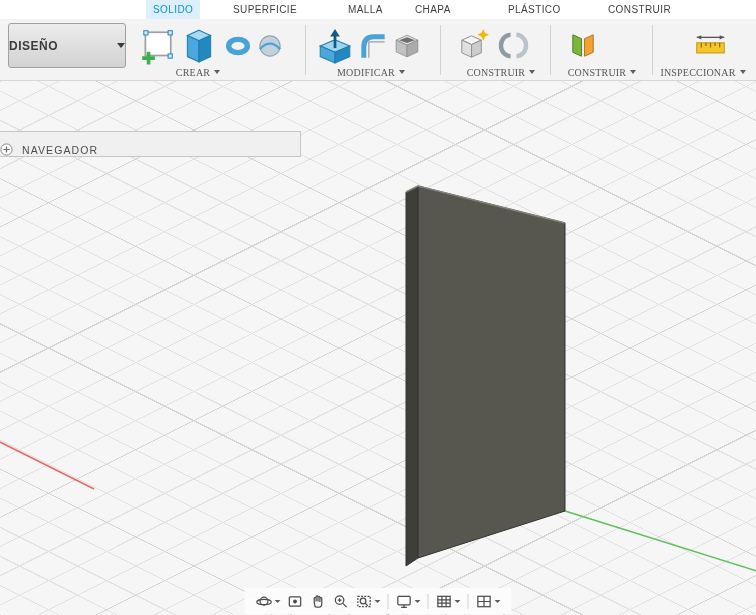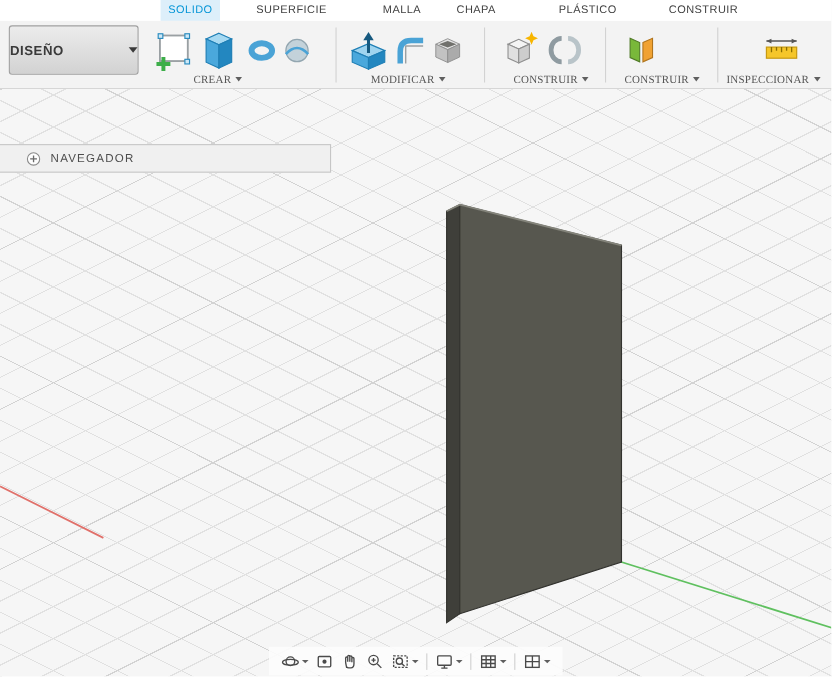--- a/index.html
+++ b/index.html
@@ -39,21 +39,21 @@
             background-image:
               repeating-linear-gradient(26.57deg,#d3d3d3 0 1px,transparent 1px 130px),
               repeating-linear-gradient(153.43deg,#d3d3d3 0 1px,transparent 1px 130px),
               repeating-linear-gradient(26.57deg,#e1e1e1 0 1px,transparent 1px 26px),
               repeating-linear-gradient(153.43deg,#e1e1e1 0 1px,transparent 1px 26px);
             overflow:hidden; }
   .scene { position:absolute; left:0; top:0; width:756px; height:534px; }
 
   
   .panel { position:absolute; left:-1px; width:302px; height:26px; background:#f0f0f0;
-           border:1px solid #c6c6c6; display:flex; align-items:center; gap:9px; padding-left:24px;
+           border:1px solid #c6c6c6; display:flex; align-items:flex-end; gap:9px; padding-left:0;
            font-size:10.5px; color:#4d4d4d; letter-spacing:1.1px; cursor:pointer; }
   .panel svg { width:13px; height:13px; flex:0 0 auto; }
 
   
   .navbar { position:absolute; left:50%; bottom:1px; transform:translateX(-50%); height:26px;
             display:flex; align-items:center; background:rgba(252,252,252,.92); padding:0 8px; }
   .nav-btn { display:flex; align-items:center; gap:2px; padding:2px 3px; cursor:pointer; }
   .nav-btn svg { width:17px; height:17px; display:block; stroke:#4a4a4a; fill:none; stroke-width:1.3; }
   .nav-btn .caret { border-left-width:3px; border-right-width:3px; border-top-width:3.5px; }
   .nsep { width:1px; height:15px; background:#d0d0d0; margin:0 4px; }

